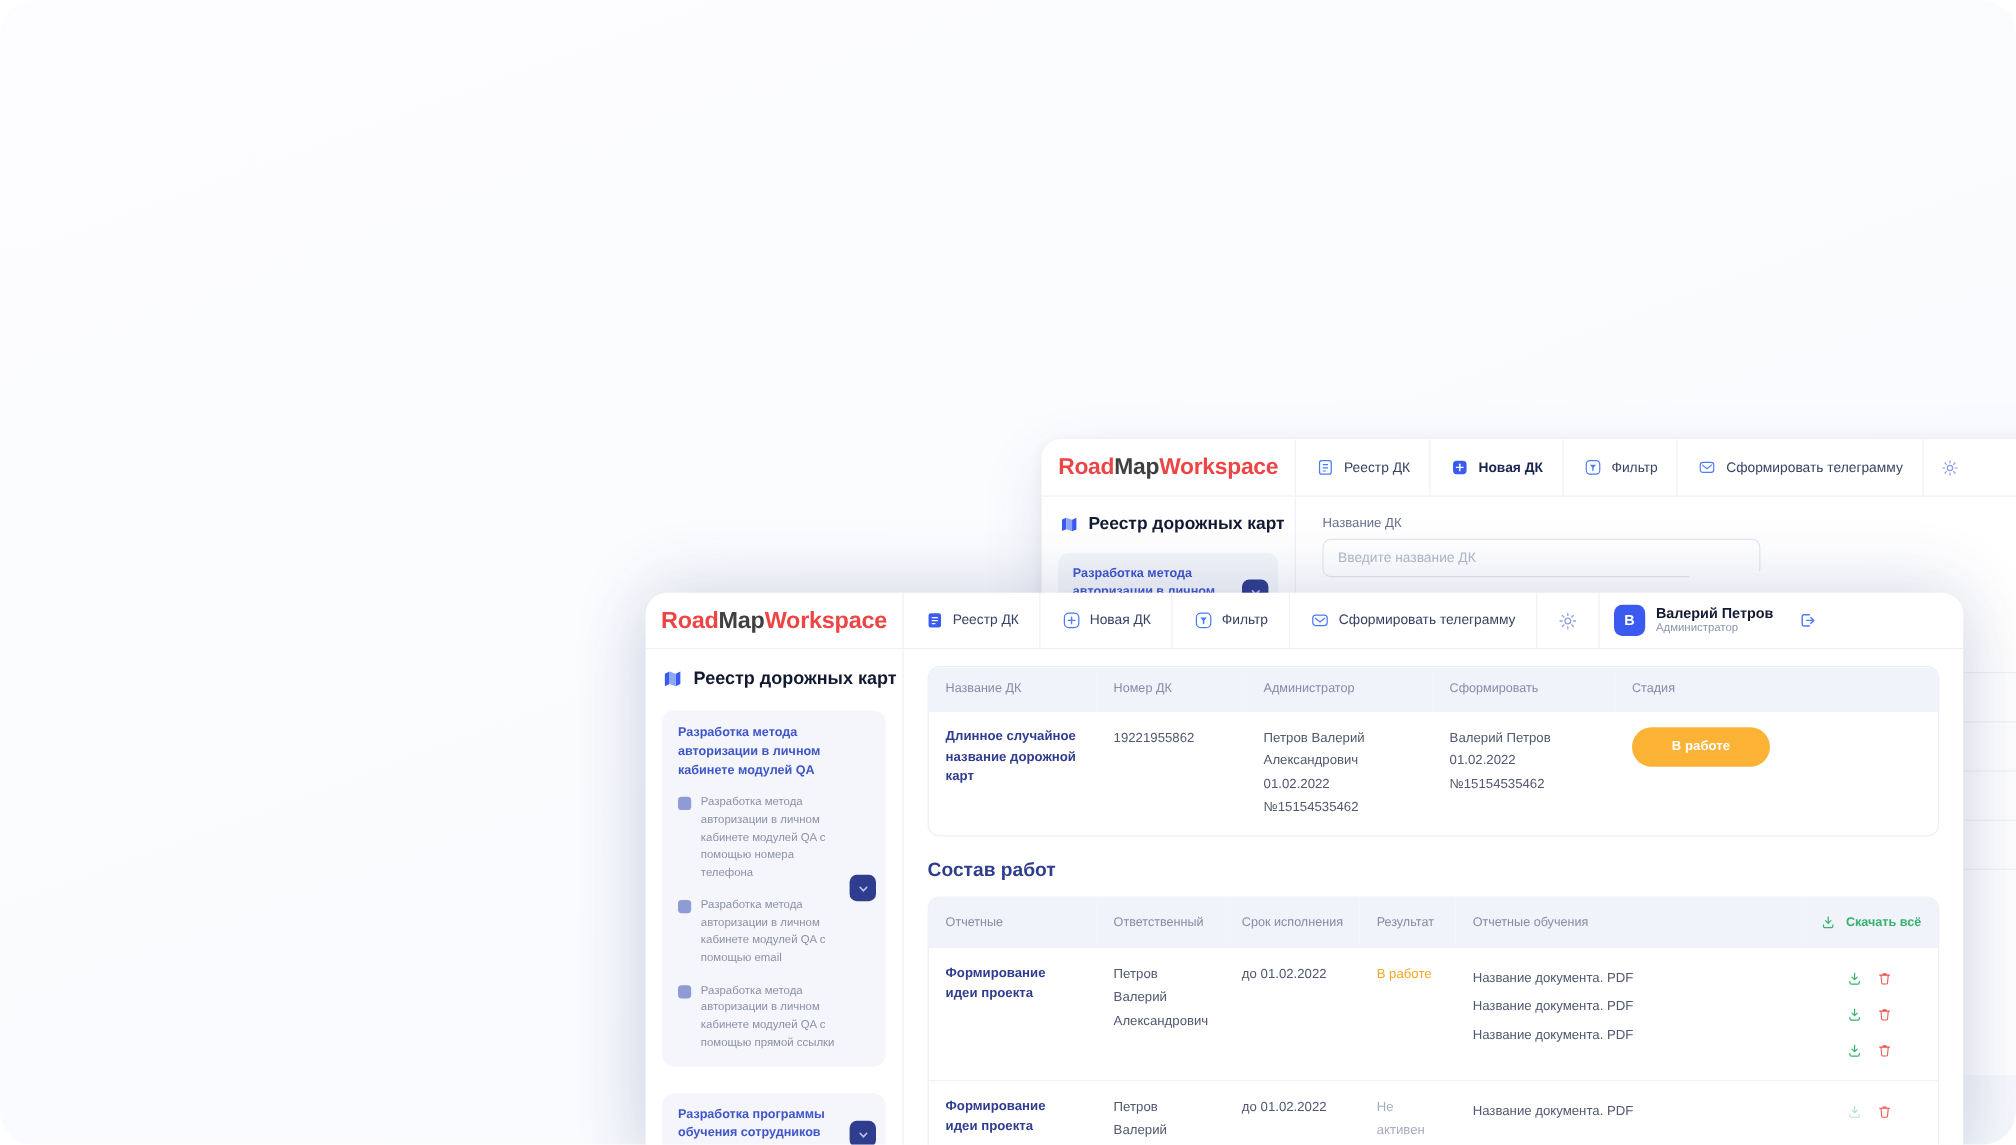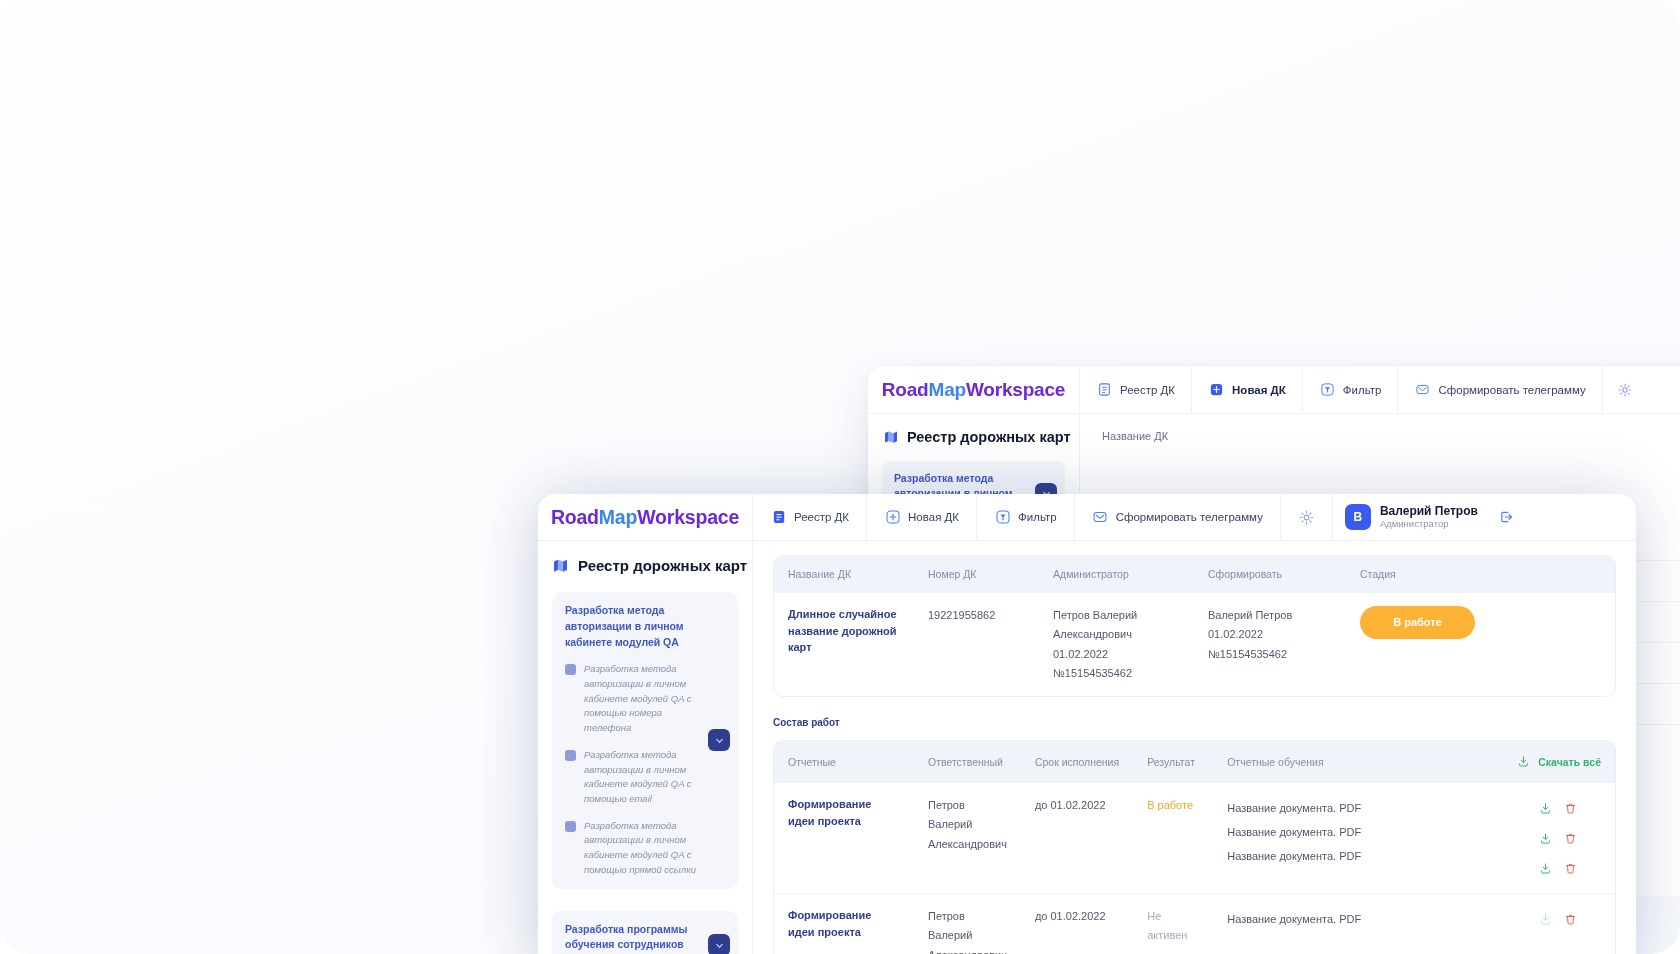--- a/index.html
+++ b/index.html
@@ -38,22 +38,22 @@
     height: 48px;
     display: flex; align-items: stretch;
     border-bottom: 1px solid #eef1f8;
     background: #fff;
   }
   .wb-logo {
     width: 212px; display: flex; align-items: center; justify-content: center;
     font-size: 19px; font-weight: 700; letter-spacing: -0.2px;
     border-right: 1px solid #eef1f8;
   }
-  .logo-a { color:#6d28d9; }
-  .logo-b { color:#3b82f6; }
+  .logo-a { color:#ef4444; }
+  .logo-b { color:#404040; }
   .wb-item {
     display:flex; align-items:center; gap:7px;
     padding: 0 16px;
     font-size: 11.5px; color:#3a4263;
     border-right: 1px solid #eef1f8;
     white-space: nowrap;
   }
   .wb-item.gear { border-right:none; padding:0 14px; }
   .ic {
     width:17px;height:17px;flex:none;
@@ -149,42 +149,42 @@
   .rm-card {
     background:#f4f6fb; border-radius:10px;
     padding:11px 36px 11px 13px; position:relative;
     margin-bottom:12px;
   }
   .rm-head { font-size:10.5px; font-weight:700; color:#3f56c8; line-height:1.5; }
   .rm-sub { display:flex; gap:8px; margin-top:12px; }
   .rm-dot {
     width:11px;height:11px;border-radius:3px;background:#8e9bd4;flex:none;margin-top:2px;
   }
-  .rm-subtext { font-size:9.5px; color:#8b90a6; line-height:1.55;font-style:italic; }
+  .rm-subtext { font-size:9.5px; color:#8b90a6; line-height:1.55; }
 
   .wf-main { flex:1; padding:14px 20px 0 20px; overflow:hidden; }
   table { border-collapse:collapse; width:100%; }
   .tbl-wrap {
     border:1px solid #eceff7; border-radius:10px; overflow:hidden; background:#fff;
   }
   th {
     background:#f1f3fa; text-align:left; font-weight:400;
     font-size:10.5px; color:#858ca6; padding:12px 14px; white-space:nowrap;
   }
   td {
     padding:13px 14px; font-size:11px; color:#51586f;
     border-top:1px solid #f0f2f8; vertical-align:top; line-height:1.75;
   }
   td.name { font-weight:700; color:#2f3d8f; line-height:1.5; }
   .badge {
     display:inline-block; background:#fbb235; color:#fff;
     font-size:11px; font-weight:600;
     padding:7px 0; border-radius:18px; width:115px; text-align:center;
   }
-  .sec-title { font-size:10px;font-weight:700;color:#2f3d8f;margin:20px 0 12px 0; }
+  .sec-title { font-size:16px;font-weight:700;color:#2f3d8f;margin:20px 0 12px 0; }
   .dl-all { display:flex;align-items:center;gap:6px;color:#35b26b;font-size:10.5px; }
   .res-work { color:#f5a623; }
   .res-idle { color:#a7acbe; }
   .doc-line { line-height:2.2; }
   .act { display:flex; flex-direction:column; gap:6px; align-items:center; }
   .act-row { display:flex; gap:8px; height:24px; align-items:center; }
   .hidden-col { width:46px;font-weight:bold; }
 </style>
 </head>
 <body>
@@ -263,20 +263,23 @@
           <span>Разработка метода авторизации в личном кабинете модулей QA</span>
           <span class="chev">
             <svg width="11" height="11" viewBox="0 0 12 12">
                 <path d="M3 4.8L6 8l3-3.2" stroke="#b9c3f5" stroke-width="1.5" fill="none" stroke-linecap="round"></path>
               </svg>
           </span>
         </div>
       </div>
       <div class="wb-main">
         <div class="fld-label">Название ДК</div>
+        <div class="fld-input">
+          <span>Введите название ДК</span>
+        </div>
       </div>
     </div>
   </div>
 
   <div class="back-panel">
     <div class="bp-title">ждение</div>
     <div class="bp-line">рждено</div>
     <div class="bp-line">йте данные того, кто утвердил</div>
     <div class="bp-line">рждения</div>
     <div class="bp-line">йте дату утверждения</div>

